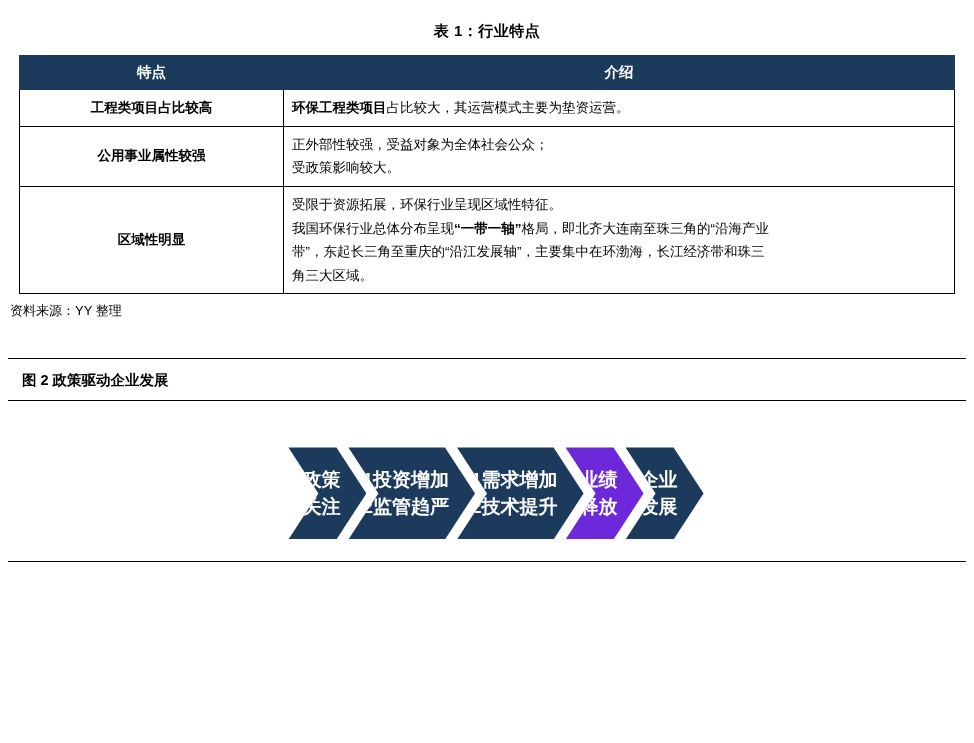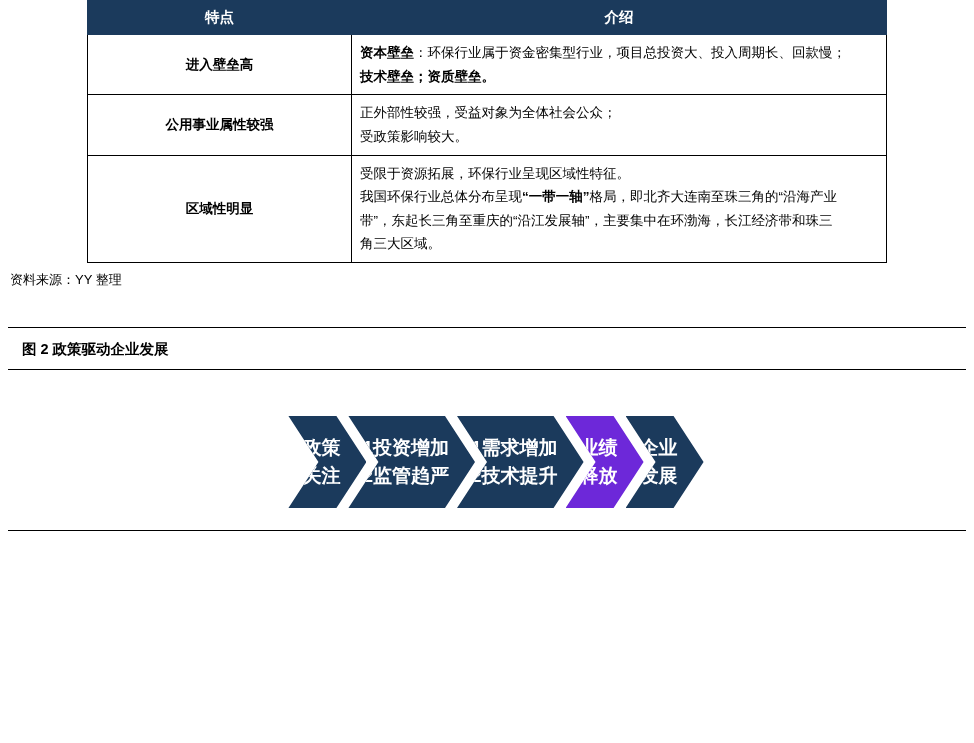--- a/index.html
+++ b/index.html
@@ -28,21 +28,21 @@
   .table-title {
     text-align: center;
     font-weight: bold;
     font-size: 15px;
     margin-top: 22px;
     margin-bottom: 14px;
     letter-spacing: 0.5px;
   }
 
   table.industry {
-    width: 800px;
+    width: 936px;
     border-collapse: collapse;
     margin: 0 auto;
     table-layout: fixed;
   }
 
   table.industry th {
     background: #1b3a5c;
     color: #ffffff;
     font-weight: bold;
     font-size: 14.5px;
@@ -123,37 +123,35 @@
   .chev:first-child {
     clip-path: polygon(0 0, calc(100% - 30px) 0, 100% 50%, calc(100% - 30px) 100%, 0 100%, 30px 50%);
   }
   .chev .line { display: block; white-space: nowrap; }
 </style>
 </head>
 <body>
 
 <div class="page">
 
+  <div class="table-title">表 1：行业特点</div>
 
   <table class="industry">
     <thead>
       <tr>
         <th class="col-feature" style="background: rgb(27, 58, 92); border-color: rgb(27, 58, 92);">特点</th>
         <th style="background: rgb(27, 58, 92); border-color: rgb(27, 58, 92);">介绍</th>
       </tr>
     </thead>
     <tbody>
       <tr>
-        <td class="feature">进入壁垒高</td>
+        <td class="feature">工程类项目占比较高</td>
         <td class="desc">
           <span class="ln">
-            <span class="b">资本壁垒</span><span>：环保行业属于资金密集型行业，项目总投资大、投入周期长、回款慢；</span>
-          </span>
-          <span class="ln">
-            <span class="b">技术壁垒；资质壁垒。</span>
+            <span class="b">环保工程类项目</span><span>占比较大，其运营模式主要为垫资运营。</span>
           </span>
         </td>
       </tr>
       <tr>
         <td class="feature">公用事业属性较强</td>
         <td class="desc">
           <span class="ln">正外部性较强，受益对象为全体社会公众；</span>
           <span class="ln">受政策影响较大。</span>
         </td>
       </tr>

